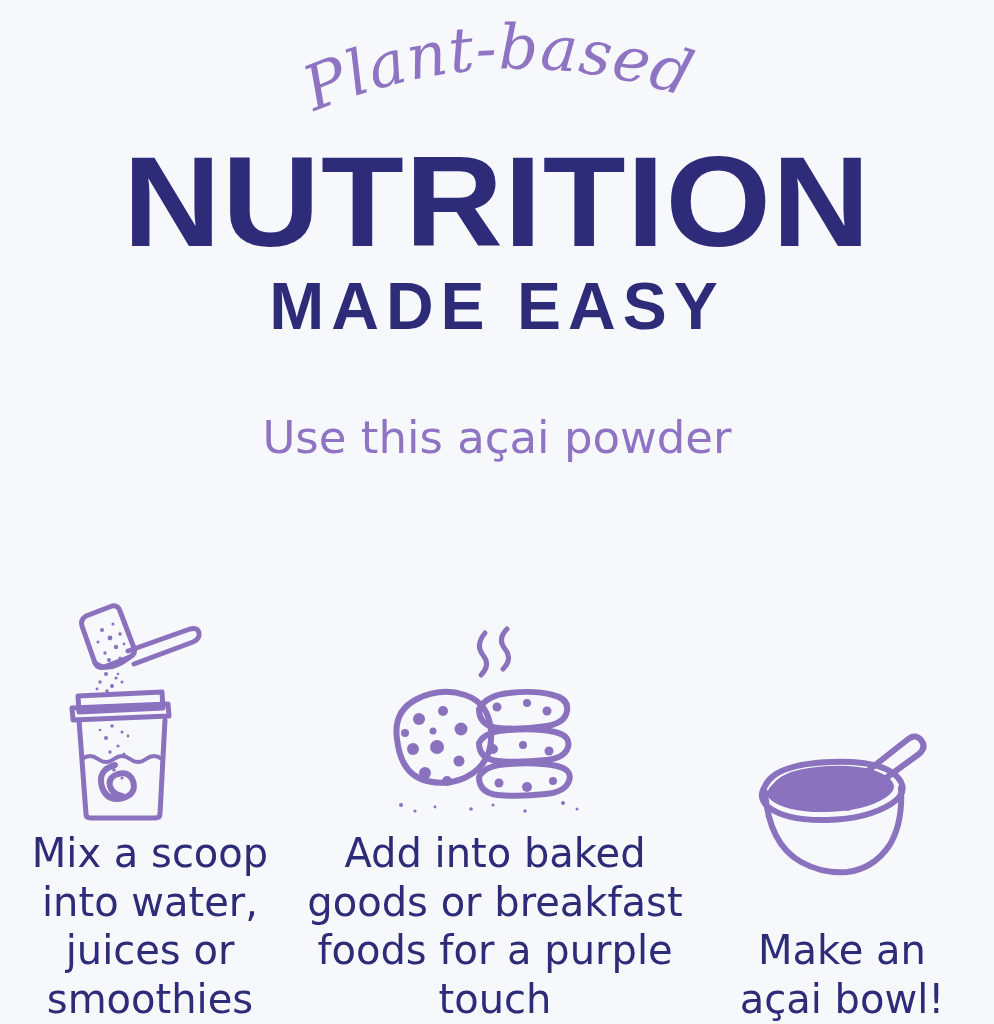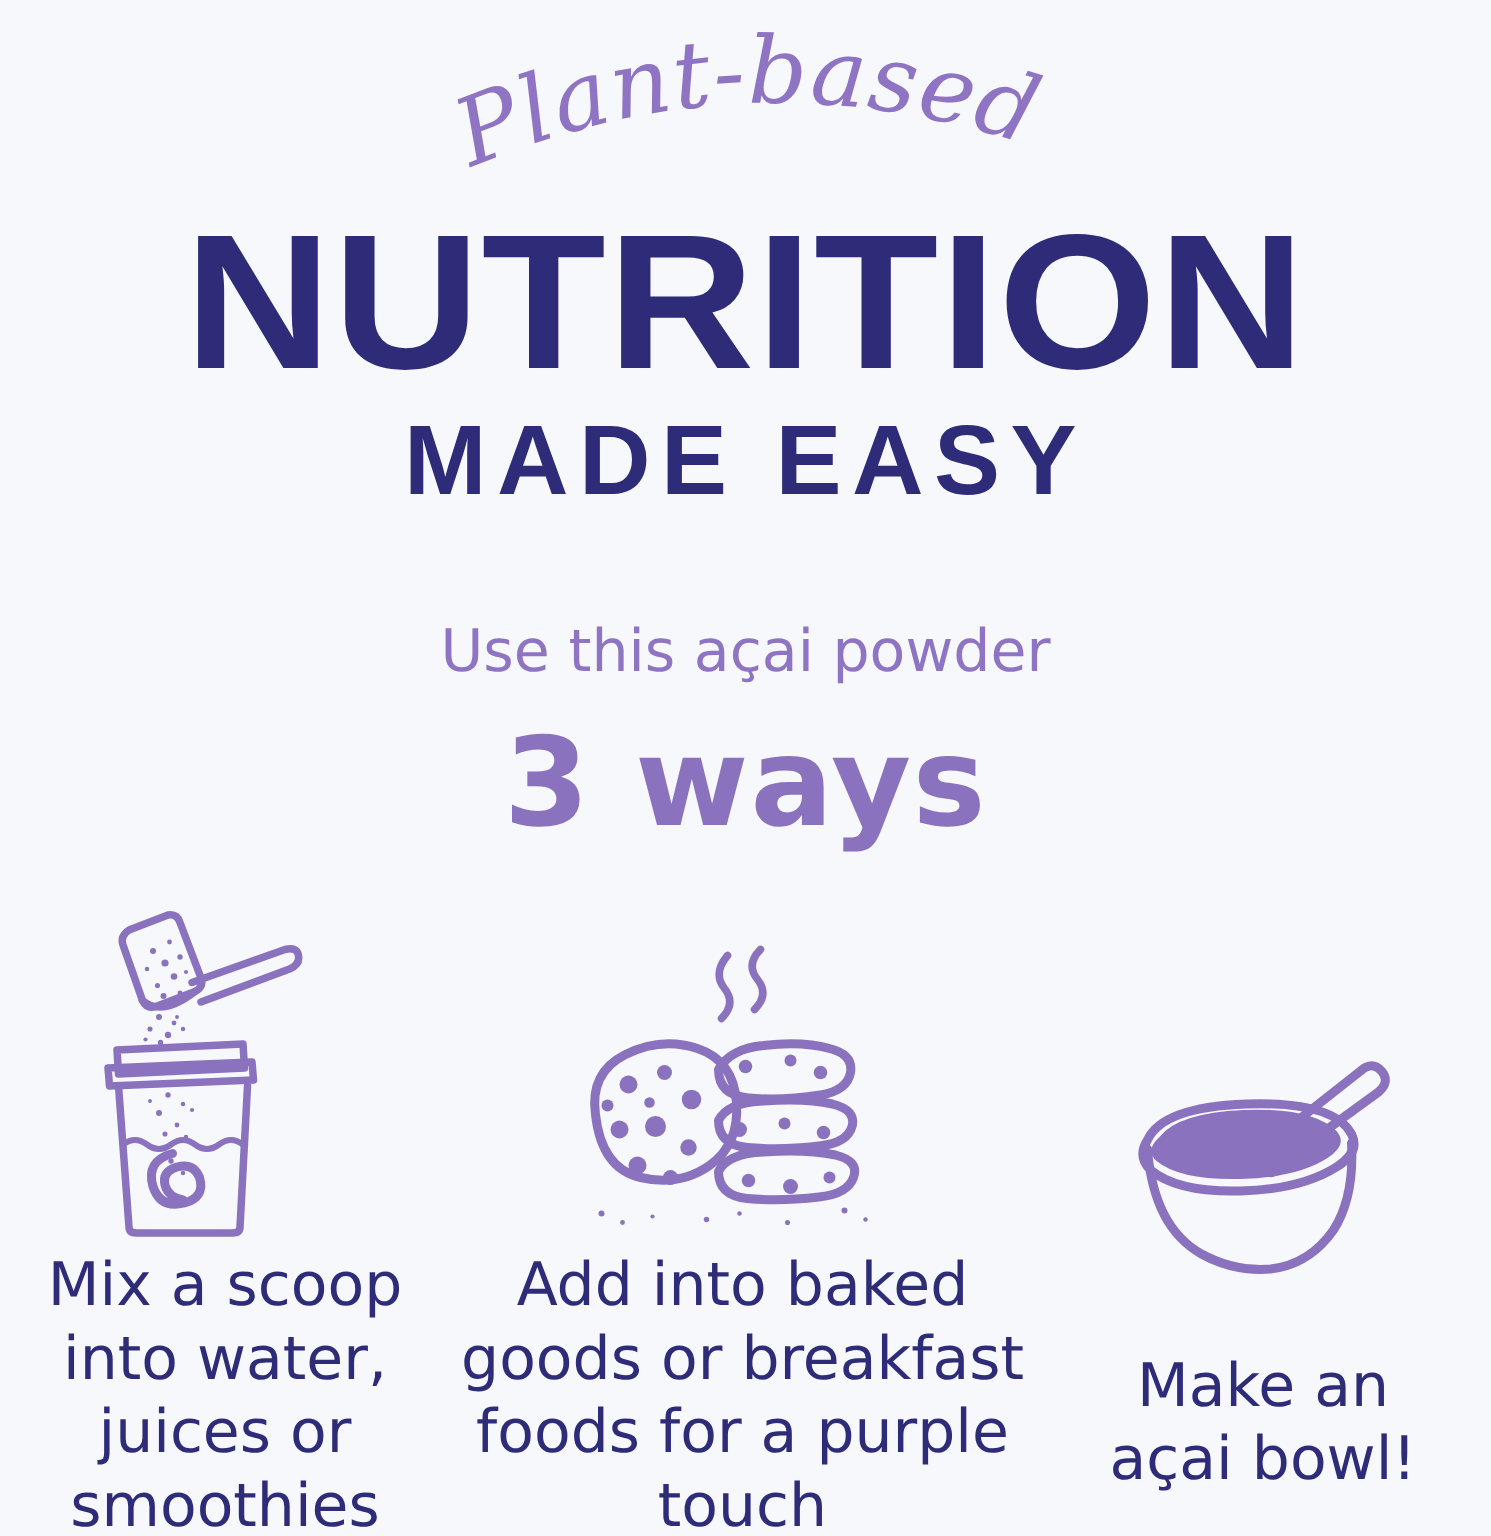--- a/index.html
+++ b/index.html
@@ -75,21 +75,21 @@
   }
 
   
   .use-line {
     position: absolute;
     top: 415px;
     left: 0;
     width: 994px;
     text-align: center;
     font-family: "DejaVu Sans", sans-serif;
-    font-size: 39px;
+    font-size: 45px;
     line-height: 1;
     color: #8E74C2;
     letter-spacing: 0px;
   }
 
   .ways-line {
     position: absolute;
     top: 482px;
     left: 0;
     width: 994px;
@@ -104,21 +104,21 @@
 
   
   .columns {
     position: absolute;
     top: 600px;
     left: 0;
     width: 994px;
     height: 424px;
     display: flex;
     flex-direction: row;
-    align-items: center;
+    align-items: flex-end;
   }
   .col {
     display: flex;
     flex-direction: column;
     align-items: center;
   }
   .col-1 { width: 300px; }
   .col-2 { width: 390px; }
   .col-3 { width: 304px; }
 
@@ -156,21 +156,20 @@
       <text class="eyebrow-text" text-anchor="middle">
         <textPath href="#arcPath" startOffset="50%"><tspan id="eyebrowSpan">Plant-based</tspan></textPath>
       </text>
     </svg>
   </div>
 
   <div class="headline">NUTRITION</div>
   <div class="subheadline">MADE EASY</div>
 
   <div class="use-line">Use this açai powder</div>
-  <div class="ways-line">3 ways</div>
 
   <div class="columns">
 
     <div class="col col-1">
       <div class="icon-box">
         <svg width="200" height="225" viewBox="0 0 200 225">
           <g fill="none" stroke="#8A72BE" stroke-width="5" stroke-linecap="round" stroke-linejoin="round">
 
             <path d="M 36 20 L 62 10 Q 68 9 70 15 L 84 52 Q 86 58 80 61 L 54 71 Q 48 73 45 67 L 32 30 Q 30 24 36 20 Z"></path>
 

